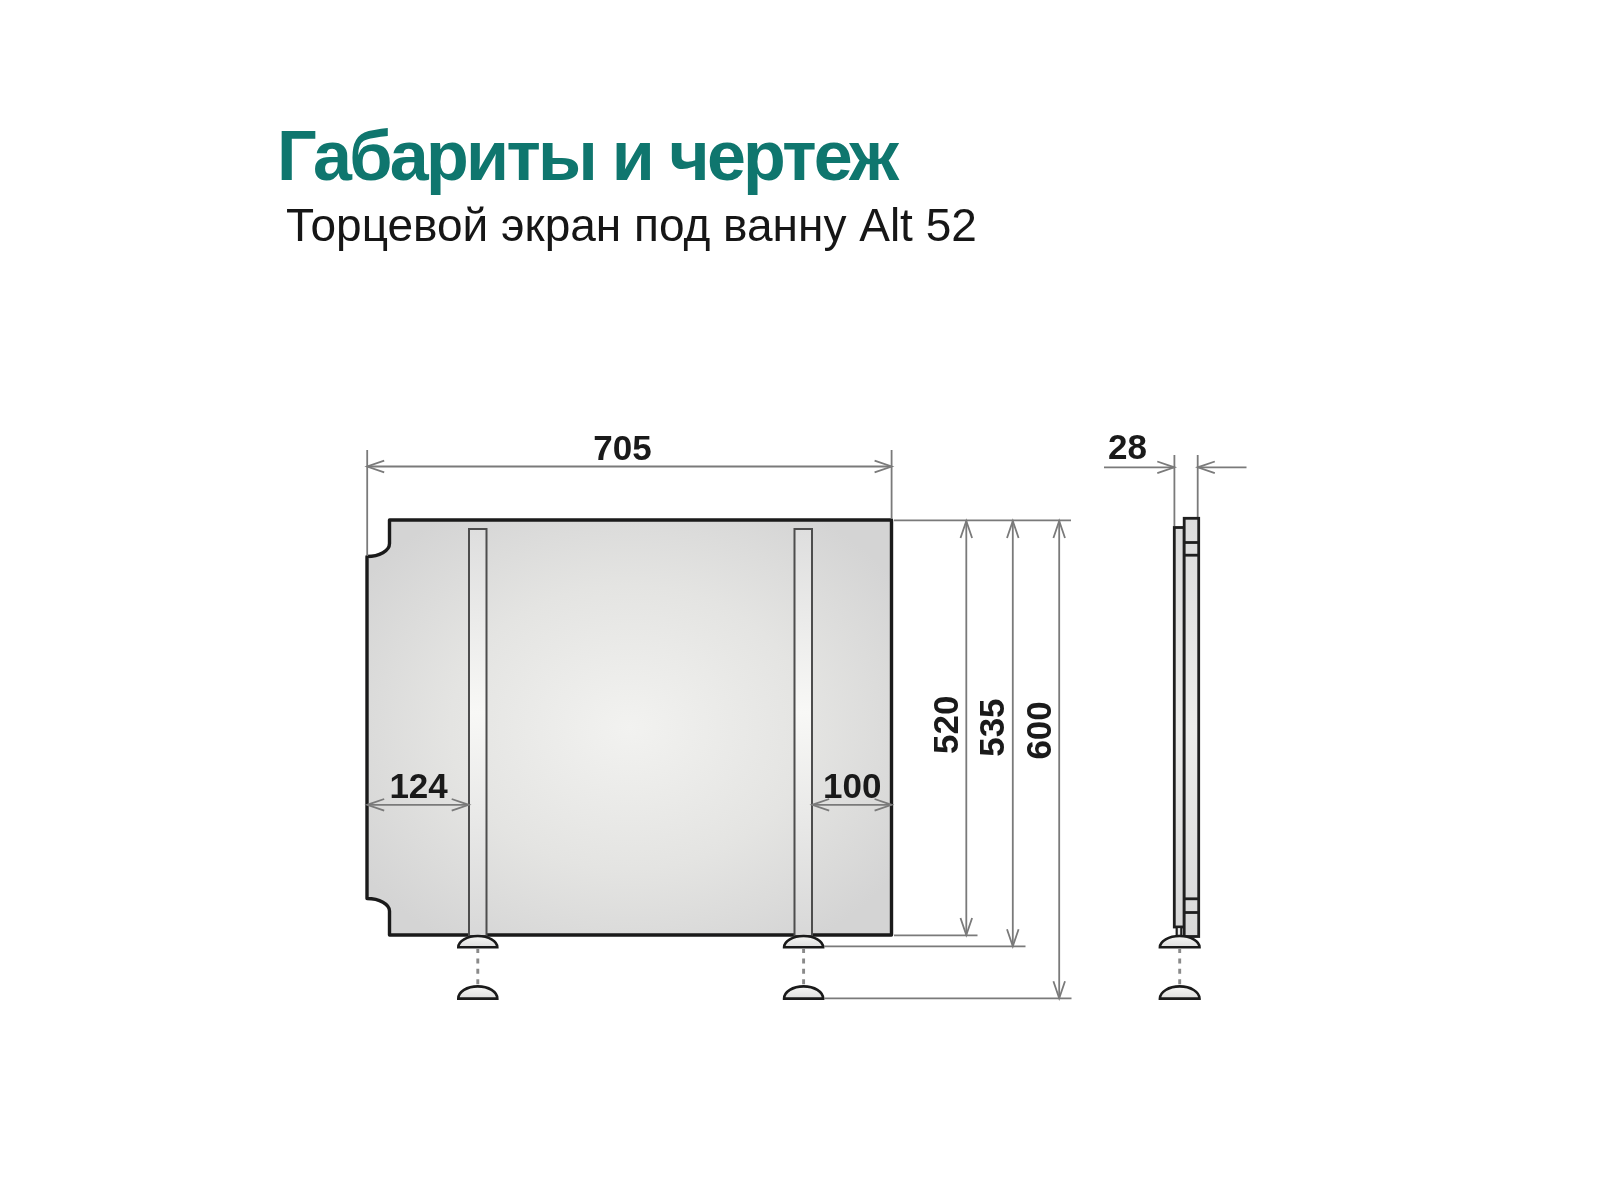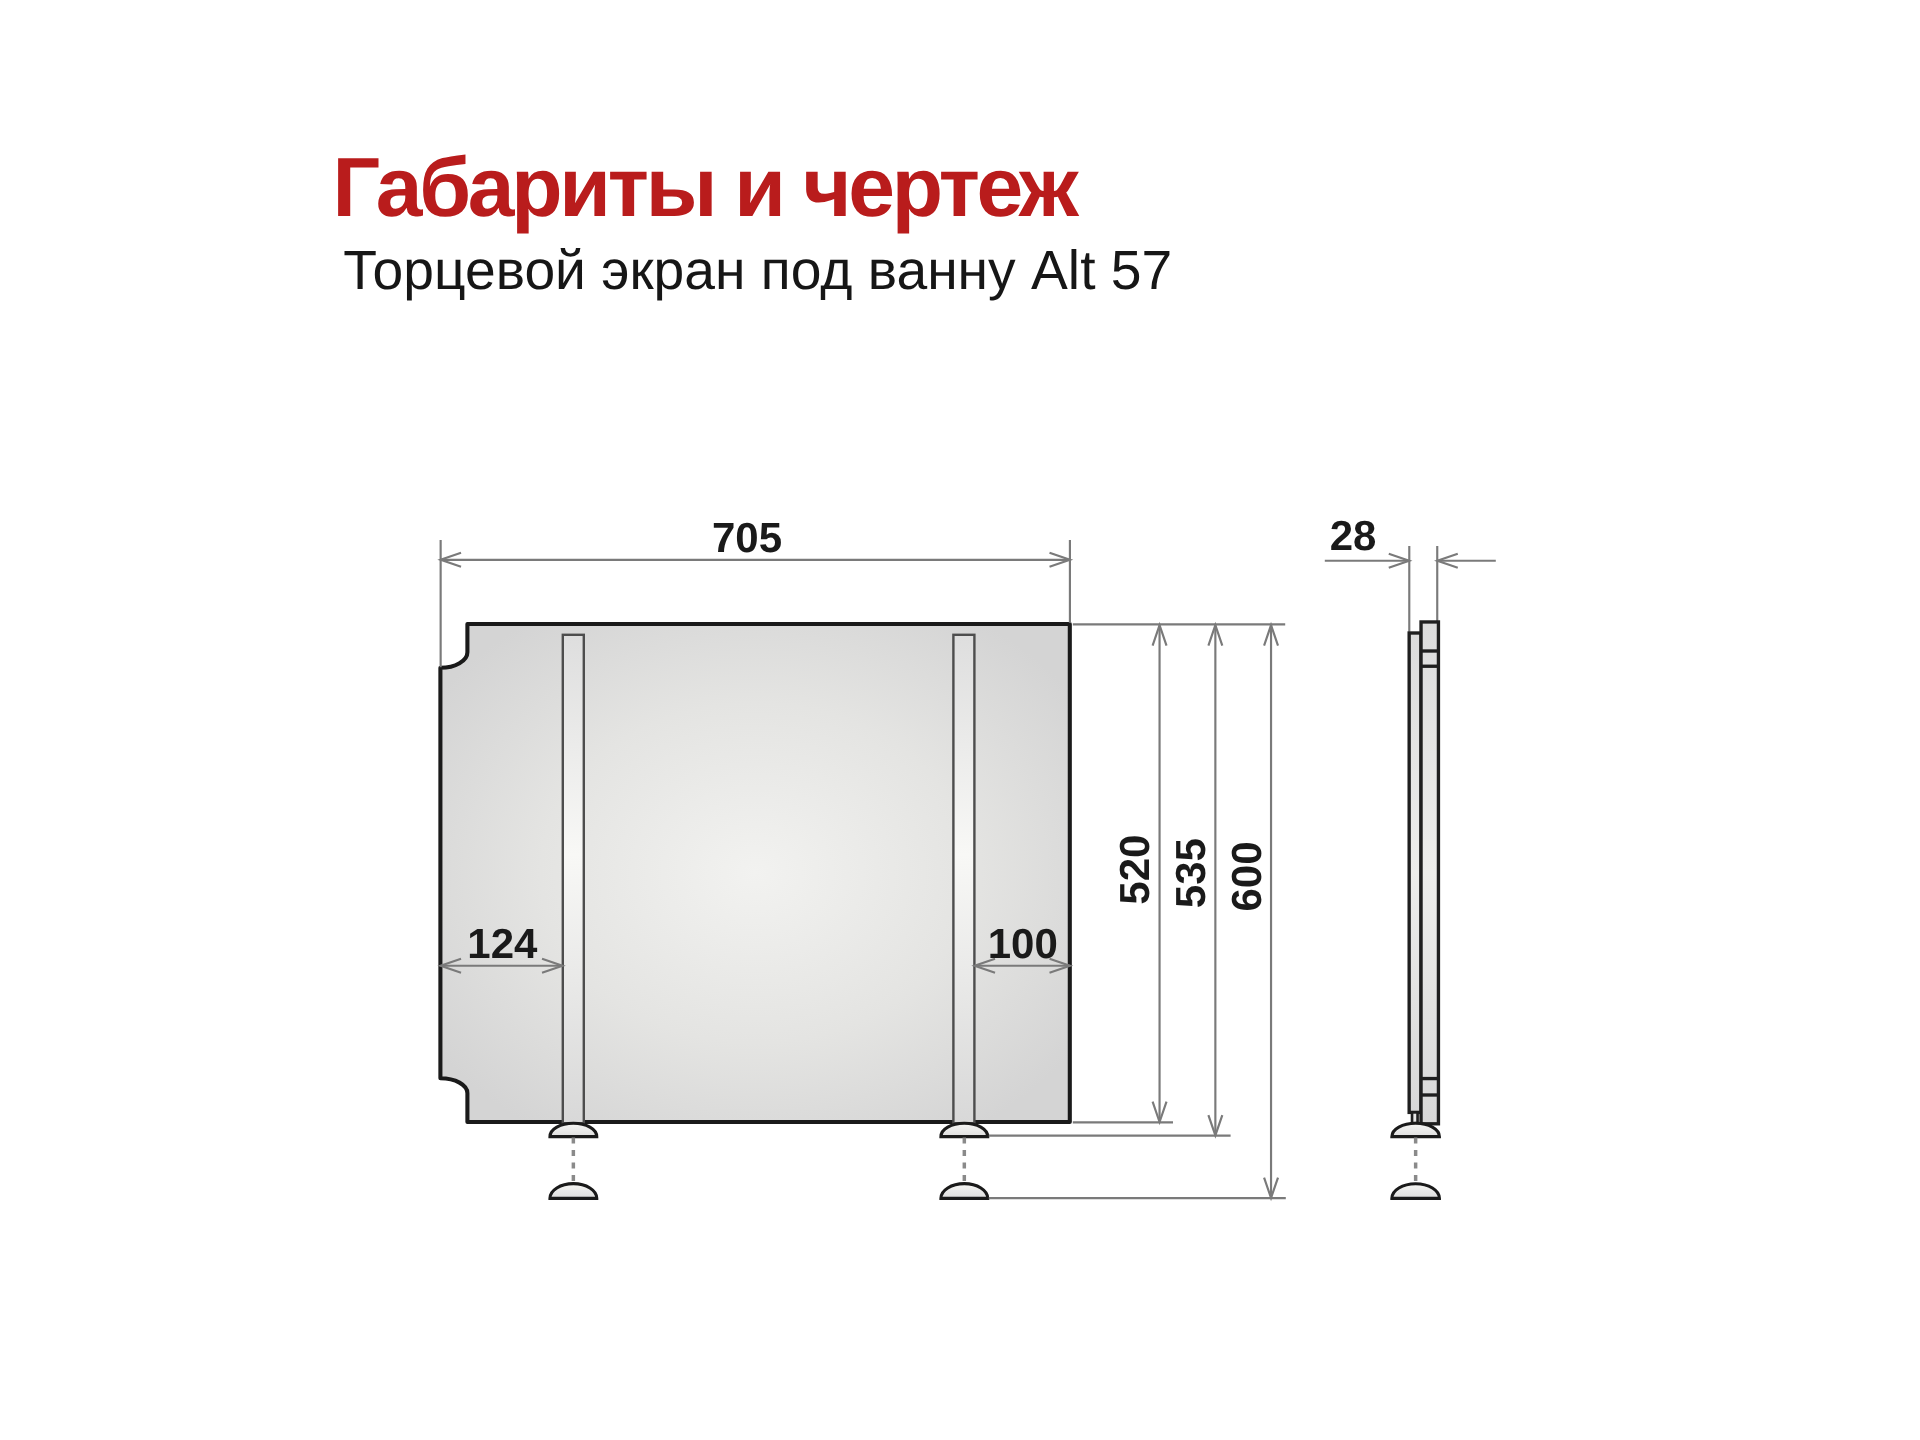--- a/index.html
+++ b/index.html
@@ -1,26 +1,26 @@
 <!DOCTYPE html>
 <html><head>
 <meta charset="utf-8">
 <style>
   html,body{margin:0;padding:0;background:#ffffff;width:1600px;height:1200px;overflow:hidden;}
   body{font-family:"Liberation Sans", sans-serif;}
-  .title{position:absolute;left:277px;top:121px;font-size:70px;font-weight:700;color:#b91c1c;letter-spacing:-2.7px;line-height:1;}
+  .title{position:absolute;left:277px;top:121px;font-size:70px;font-weight:700;color:#0f766e;letter-spacing:-2.7px;line-height:1;}
   .subtitle{position:absolute;left:286px;top:202px;font-size:46px;font-weight:400;color:#161616;letter-spacing:0px;line-height:1;}
   svg text{font-family:"Liberation Sans", sans-serif;font-weight:700;font-size:35px;fill:#1a1a1a;}
 </style>
 </head>
 <body>
 
 <div class="title">Габариты и чертеж</div>
 
-<div class="subtitle">Торцевой экран под ванну Alt 57</div>
+<div class="subtitle">Торцевой экран под ванну Alt 52</div>
 
 <svg width="1600" height="1200" viewBox="0 0 1600 1200" style="position:absolute;left:0;top:0">
 <defs>
   <radialGradient id="panelG" cx="50%" cy="50%" r="62%">
     <stop offset="0%" stop-color="#f2f2f0"></stop>
     <stop offset="55%" stop-color="#e4e4e2"></stop>
     <stop offset="100%" stop-color="#d4d4d4"></stop>
   </radialGradient>
   <linearGradient id="legG" x1="0" y1="0" x2="0" y2="1">
     <stop offset="0%" stop-color="#dedede"></stop>

